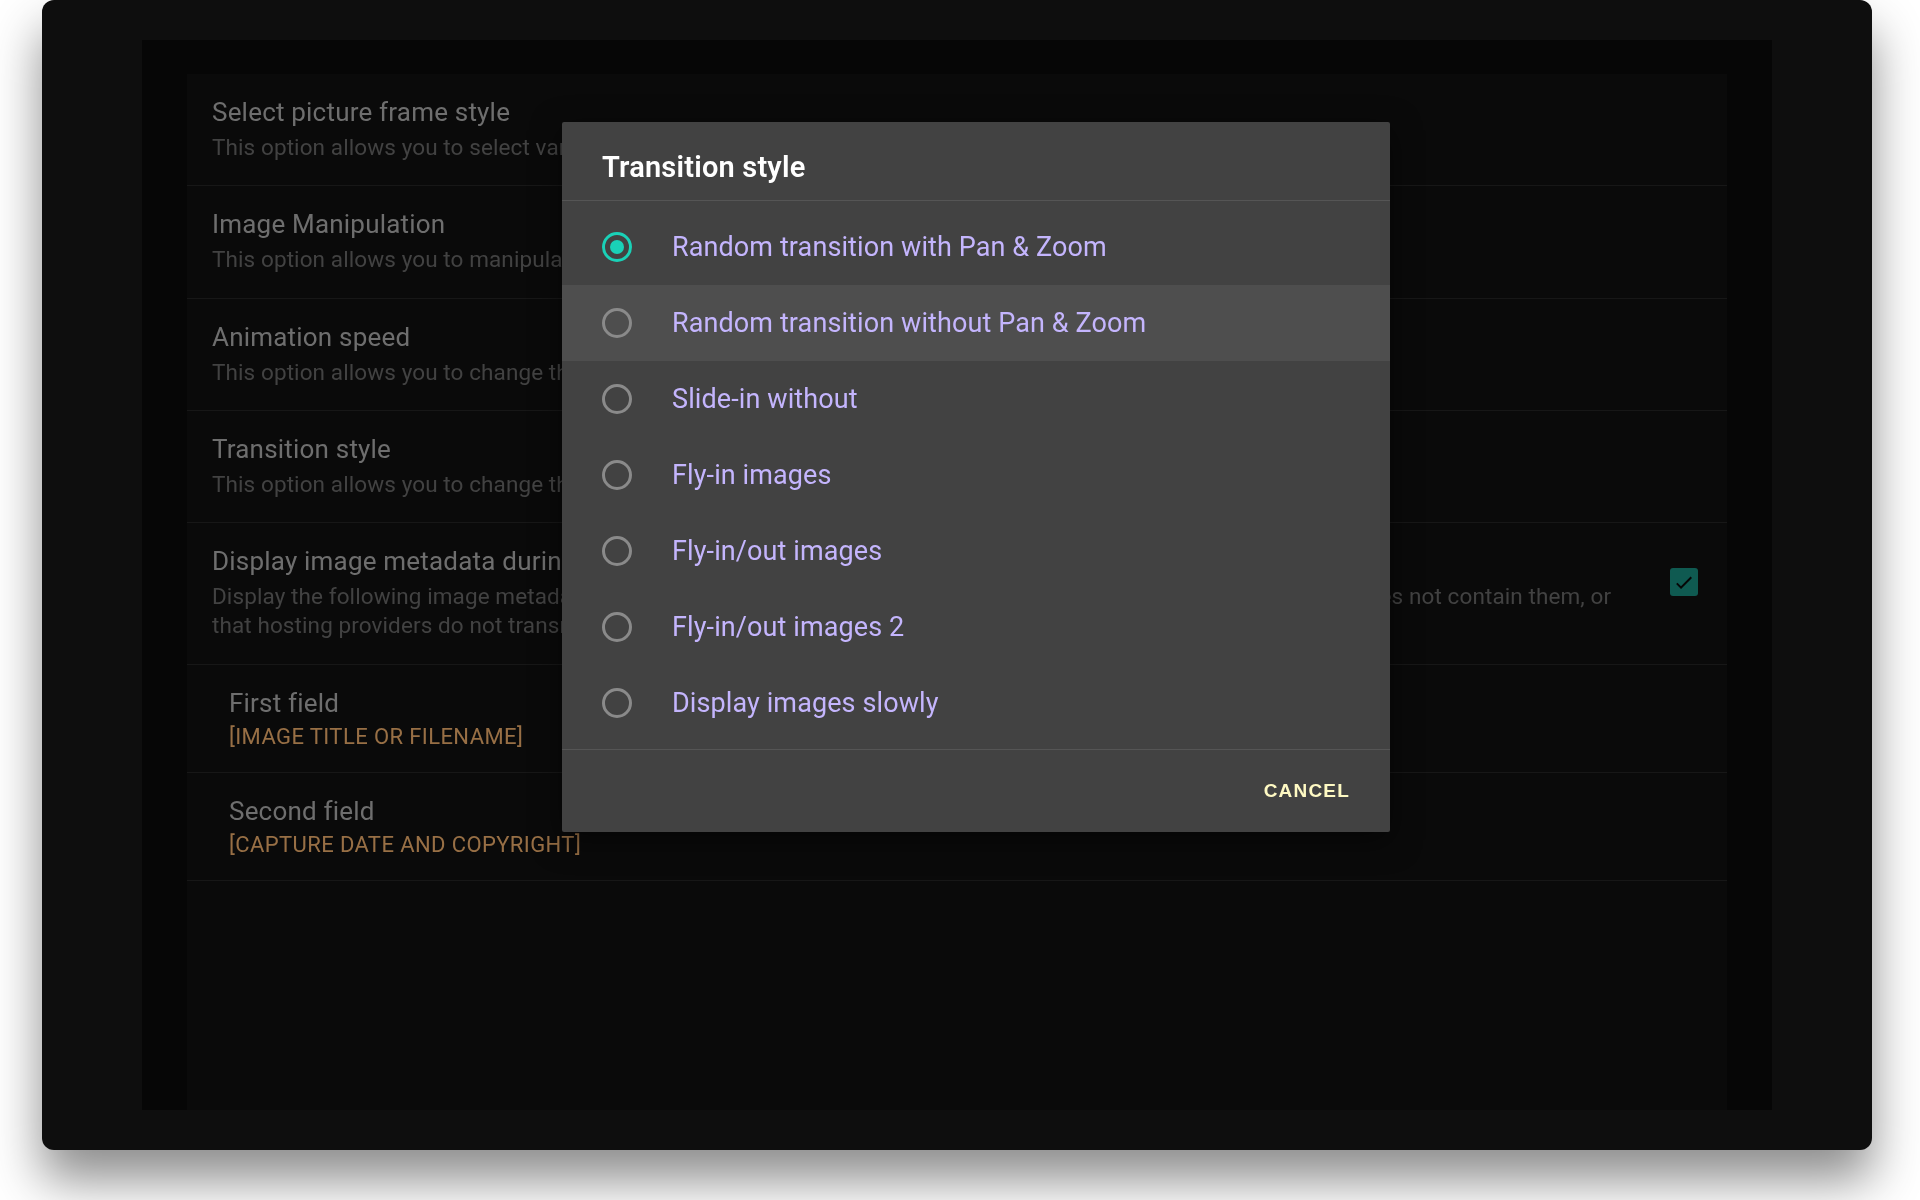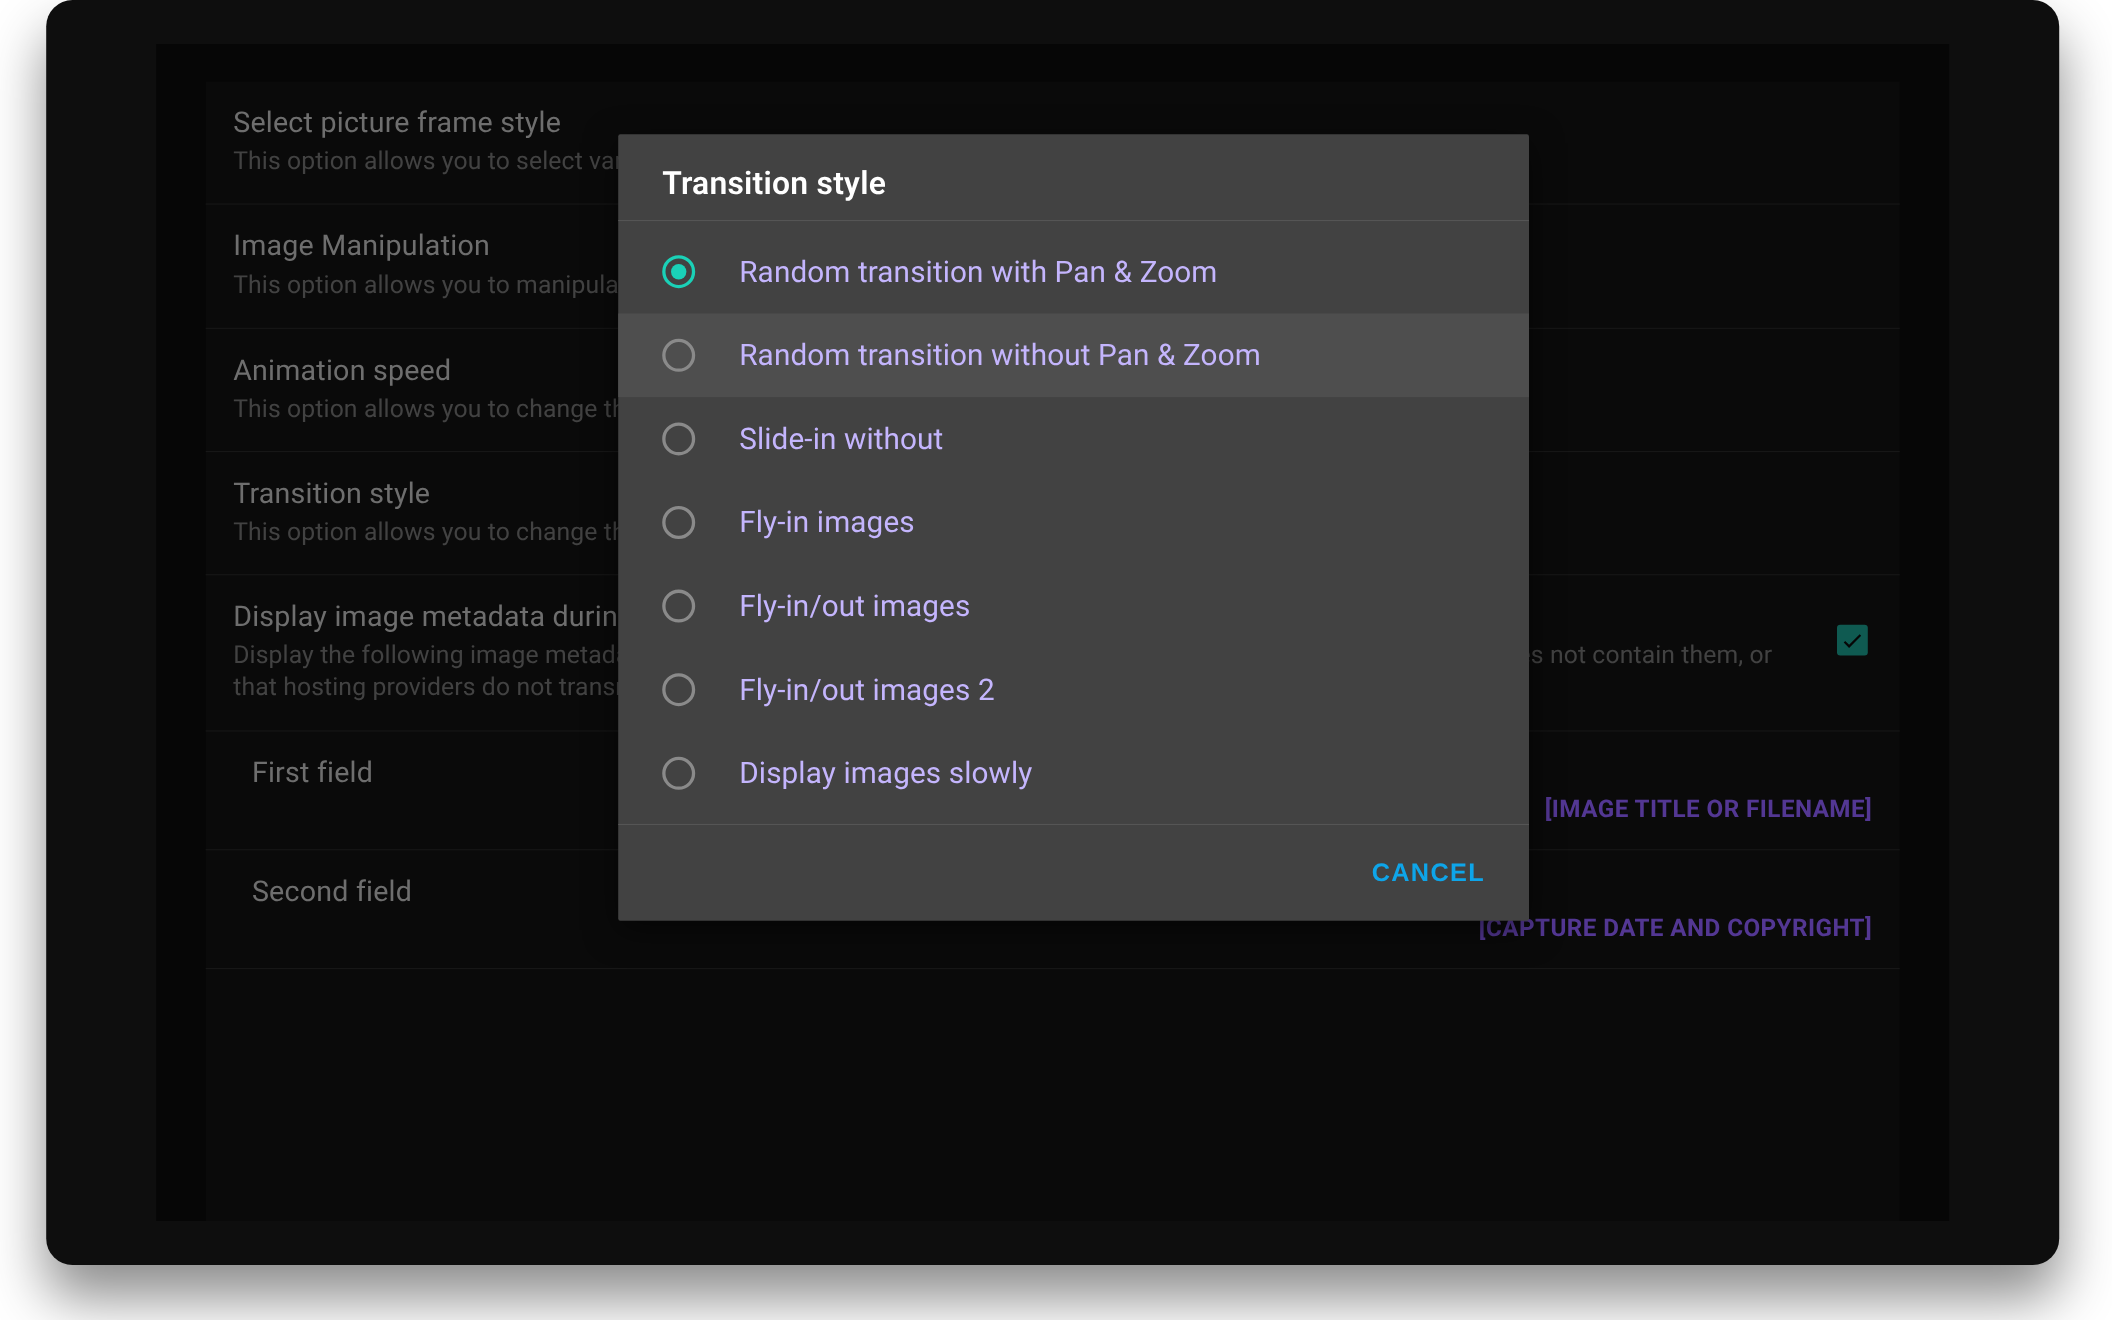--- a/index.html
+++ b/index.html
@@ -18,21 +18,21 @@
     }
 
     
     .tablet-frame {
       position: absolute;
       top: 0;
       left: 42px;
       width: 1830px;
       height: 1150px;
       background: #0e0e0e;
-      border-radius: 24px;
+      border-radius: 12px;
       box-shadow: 0 30px 50px rgba(0,0,0,0.45);
       overflow: hidden;
     }
 
     .tablet-screen {
       position: absolute;
       top: 40px;
       left: 100px;
       right: 100px;
       bottom: 40px;
@@ -69,25 +69,24 @@
 
     .settings-item .subtitle {
       color: #6e6e6e;
       font-size: 22.5px;
       font-weight: 400;
       letter-spacing: 0.1px;
       line-height: 1.3;
     }
 
     .settings-item .subtitle-caps {
-      color: #8b5cf6;
+      color: #fdba74;
       font-size: 22px;
-      font-weight: 700;
+      font-weight: 400;
       letter-spacing: 0.4px;
-      text-align: right;
     }
 
     .settings-item.with-check {
       display: flex;
       align-items: flex-start;
     }
 
     .settings-item.with-check .text-col {
       flex: 1;
       padding-right: 16px;
@@ -185,22 +184,22 @@
     }
 
     .dialog-actions {
       border-top: 1px solid #555555;
       display: flex;
       justify-content: flex-end;
       padding: 18px 14px;
     }
 
     .action-btn {
-      color: #0ea5e9;
-      font-size: 23px;
+      color: #fef9c3;
+      font-size: 19px;
       font-weight: 600;
       letter-spacing: 1.2px;
       padding: 12px 26px;
       background: transparent;
       border: none;
       cursor: pointer;
     }
 
     
 

